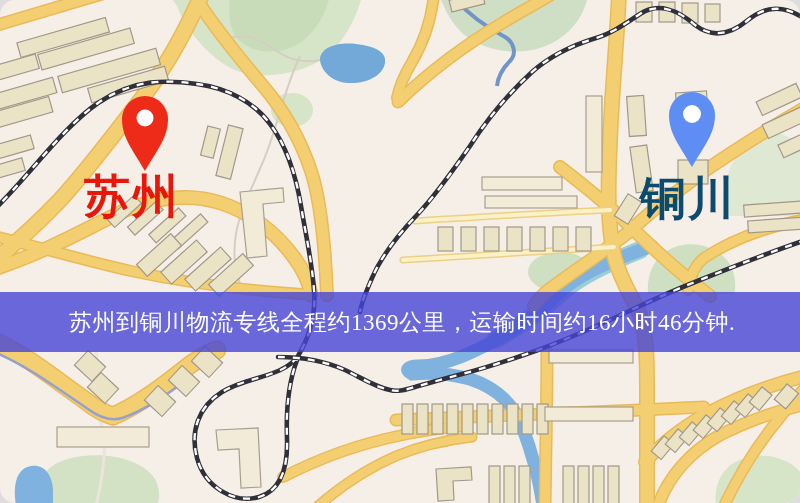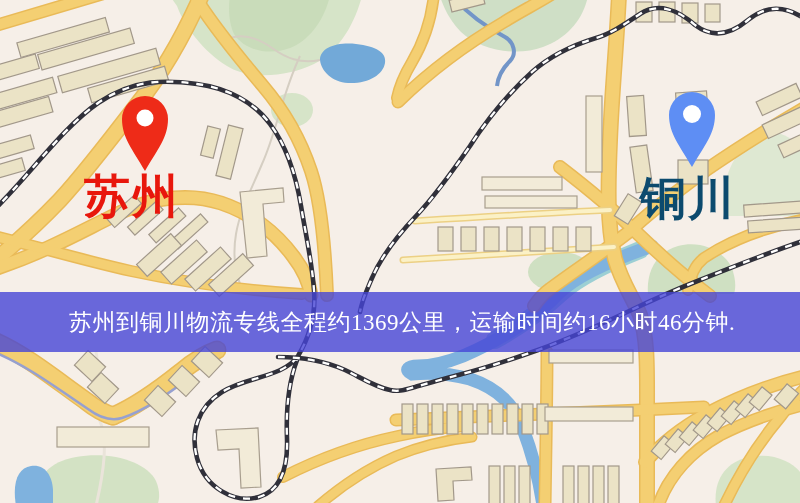--- a/index.html
+++ b/index.html
@@ -1,17 +1,17 @@
 <!DOCTYPE html>
 <html><head>
 <meta charset="utf-8">
 <style>
   html,body{margin:0;padding:0;background:#ddd;}
   .stage{position:relative;width:800px;height:503px;overflow:hidden;
-         font-family:"Liberation Serif","DejaVu Serif",serif;}
+         font-family:"Liberation Serif","DejaVu Serif",serif;border-radius:15px;}
   .stage svg{position:absolute;left:0;top:0;}
 
   
   .rc{fill:none;stroke:#e9ba58;stroke-linecap:round;}
   .rf{fill:none;stroke:#f4cf72;stroke-linecap:round;}
   .mc{fill:none;stroke:#ecd084;stroke-linecap:round;}
   .mf{fill:none;stroke:#fbf1c6;stroke-linecap:round;}
   .rail-base{fill:none;stroke:#30303a;stroke-width:4.6;stroke-linecap:round;}
   .rail-dash{fill:none;stroke:#ffffff;stroke-width:2.3;stroke-dasharray:7 8;}
   .b{fill:#ebe3c6;stroke:#a2988a;stroke-width:1.2;}

